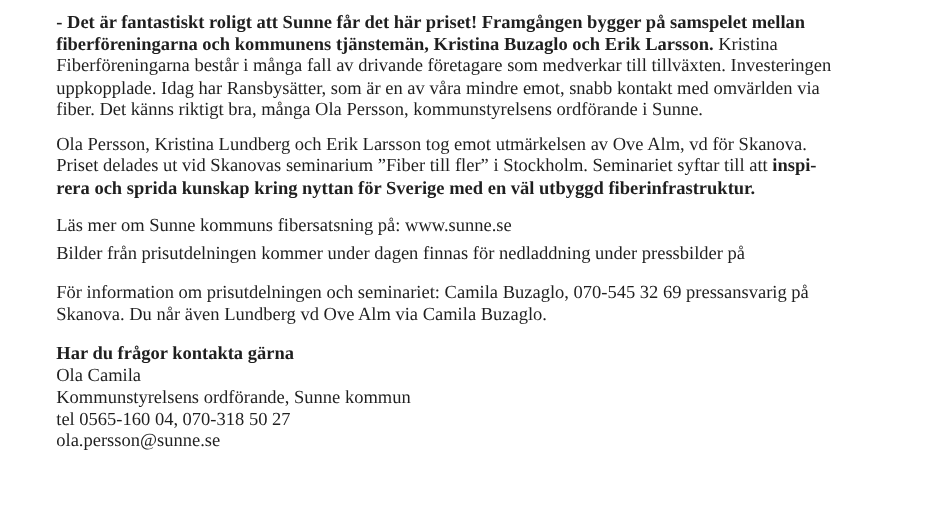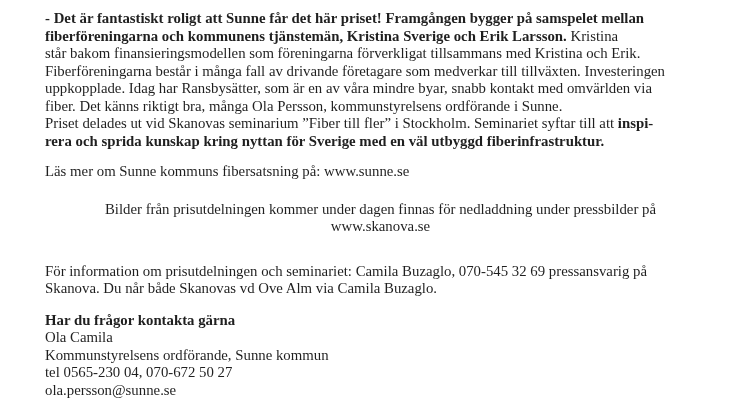--- a/index.html
+++ b/index.html
@@ -18,63 +18,62 @@
     padding: 10px 30px 0 45px;
     font-size: 14.8px;
     line-height: 17.5px;
   }
   .para {
     margin: 0;
   }
   .para .line {
     white-space: nowrap;
   }
-  .gap-p1 { }
+  .gap-p1 { margin-bottom: 10px; }
   .gap-p2 { margin-bottom: 13px; }
-  .gap-p3 { margin-bottom: 20px; }
-  .gap-p4 { margin-bottom: 27px; text-align: center; }
+  .gap-p3 { margin-bottom: 4px; }
+  .gap-p4 { margin-bottom: 14px; }
   .gap-p5 { margin-bottom: 14px; font-family: Liberation Serif, serif; }
   .b {
     font-weight: bold;
   }
 </style>
 </head>
 <body>
 
 <div class="doc">
 
   <div class="para gap-p1">
     <div class="line"><span class="b">- Det är fantastiskt roligt att Sunne får det här priset! Framgången bygger på samspelet mellan</span></div>
-    <div class="line"><span class="b">fiberföreningarna och kommunens tjänstemän, Kristina Sverige och Erik Larsson.</span><span> Kristina</span></div>
-    <div class="line"><span>står bakom finansieringsmodellen som föreningarna förverkligat tillsammans med Kristina och Erik.</span></div>
+    <div class="line"><span class="b">fiberföreningarna och kommunens tjänstemän, Kristina Buzaglo och Erik Larsson.</span><span> Kristina</span></div>
     <div class="line"><span>Fiberföreningarna består i många fall av drivande företagare som medverkar till tillväxten. Investeringen</span></div>
-    <div class="line"><span>uppkopplade. Idag har Ransbysätter, som är en av våra mindre byar, snabb kontakt med omvärlden via</span></div>
+    <div class="line"><span>uppkopplade. Idag har Ransbysätter, som är en av våra mindre emot, snabb kontakt med omvärlden via</span></div>
     <div class="line"><span>fiber. Det känns riktigt bra, många Ola Persson, kommunstyrelsens ordförande i Sunne.</span></div>
   </div>
 
   <div class="para gap-p2">
+    <div class="line"><span>Ola Persson, Kristina Lundberg och Erik Larsson tog emot utmärkelsen av Ove Alm, vd för Skanova.</span></div>
     <div class="line"><span>Priset delades ut vid Skanovas seminarium ”Fiber till fler” i Stockholm. Seminariet syftar till att </span><span class="b">inspi-</span></div>
     <div class="line"><span class="b">rera och sprida kunskap kring nyttan för Sverige med en väl utbyggd fiberinfrastruktur.</span></div>
   </div>
 
   <div class="para gap-p3">
     <div class="line"><span>Läs mer om Sunne kommuns fibersatsning på: www.sunne.se</span></div>
   </div>
 
   <div class="para gap-p4">
     <div class="line"><span>Bilder från prisutdelningen kommer under dagen finnas för nedladdning under pressbilder på</span></div>
-    <div class="line"><span>www.skanova.se</span></div>
   </div>
 
   <div class="para gap-p5">
     <div class="line"><span>För information om prisutdelningen och seminariet: Camila Buzaglo, 070-545 32 69 pressansvarig på</span></div>
-    <div class="line"><span>Skanova. Du når både Skanovas vd Ove Alm via Camila Buzaglo.</span></div>
+    <div class="line"><span>Skanova. Du når även Lundberg vd Ove Alm via Camila Buzaglo.</span></div>
   </div>
 
   <div class="para">
     <div class="line"><span class="b">Har du frågor kontakta gärna</span></div>
     <div class="line"><span>Ola Camila</span></div>
     <div class="line"><span>Kommunstyrelsens ordförande, Sunne kommun</span></div>
-    <div class="line"><span>tel 0565-230 04, 070-672 50 27</span></div>
+    <div class="line"><span>tel 0565-160 04, 070-318 50 27</span></div>
     <div class="line"><span>ola.persson@sunne.se</span></div>
   </div>
 
 </div>
 
 </body></html>

